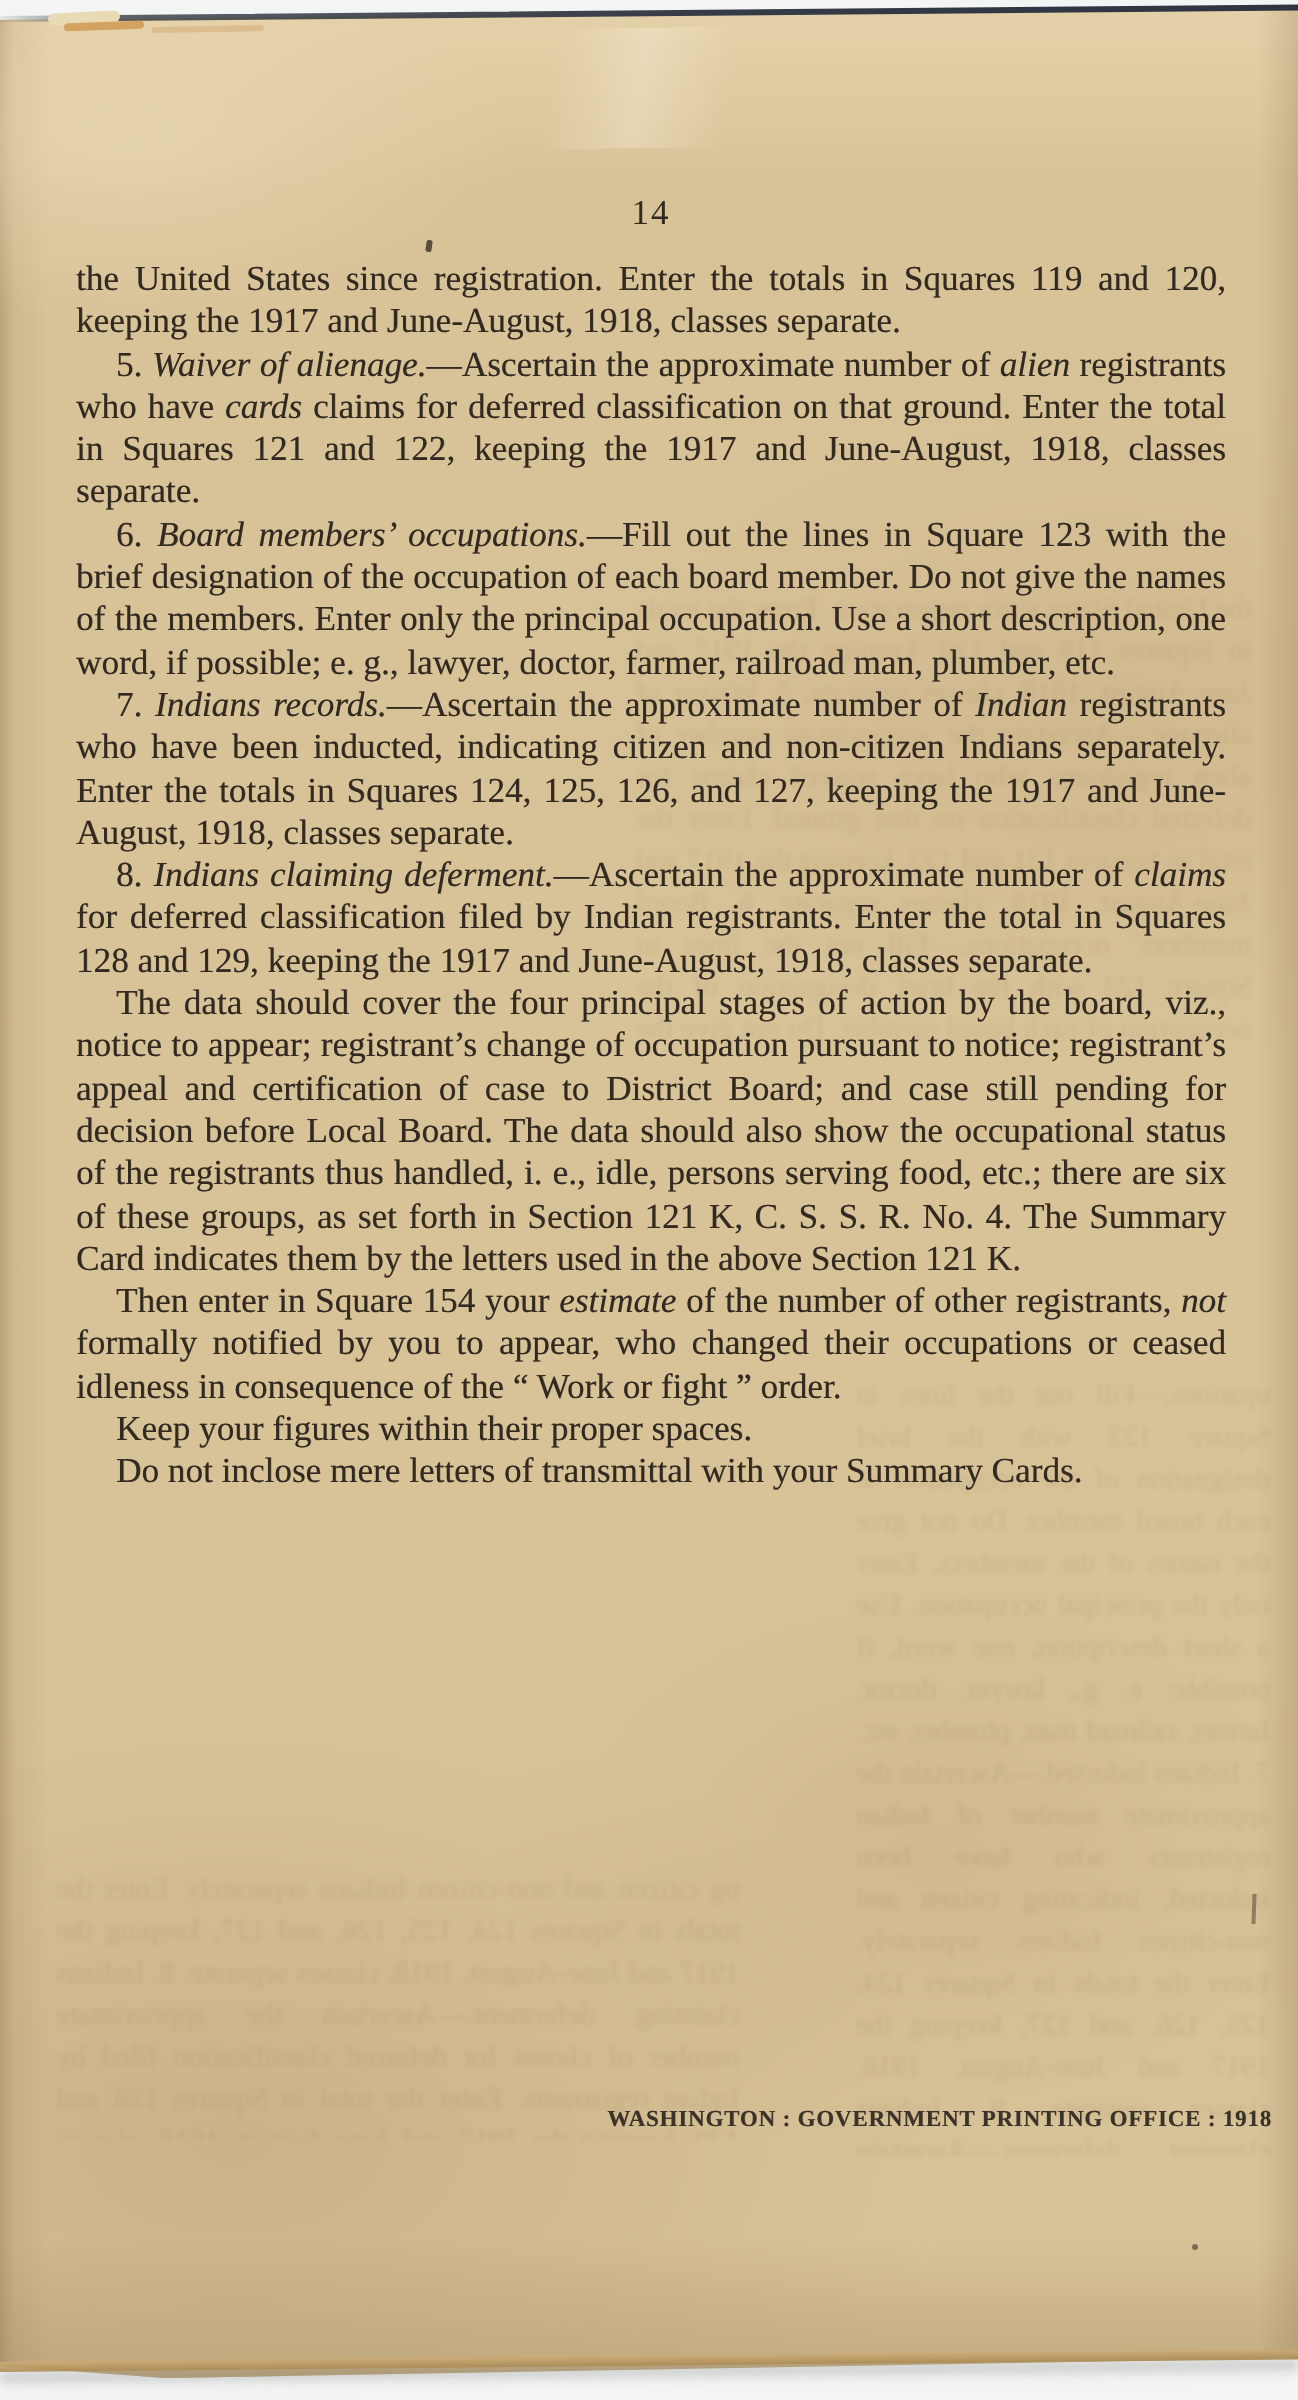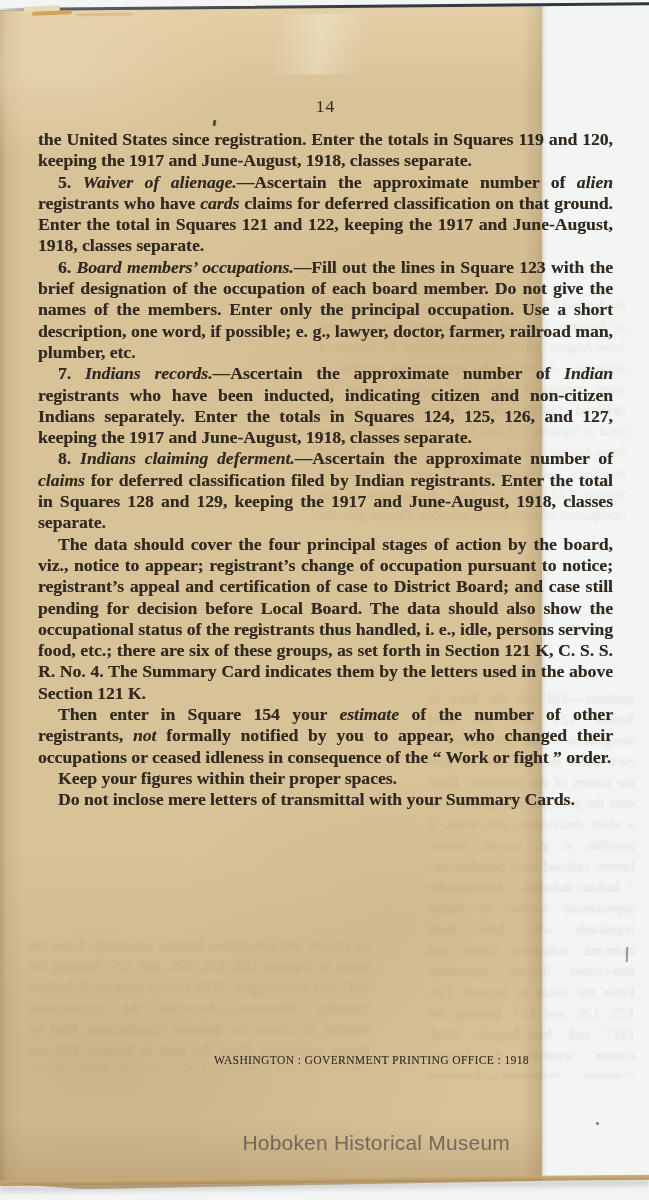--- a/index.html
+++ b/index.html
@@ -6,21 +6,21 @@
   body {
     width: 649px; height: 1200px; overflow: hidden;
     background: var(--scan-background, #f3f5f4);
     font-family: "Liberation Serif", serif;
     position: relative;
   }
   .scan { position: relative; width: 649px; height: 1200px; }
 
   
   .paper {
-    position: absolute; left: 0; top: 0; width: 542px; height: 1189px;
+    position: absolute; left: 0; top: 0; width: 649px; height: 1189px;
     clip-path: polygon(0 10px, 649px 3px, 649px 1179px, 83px 1189px, 0 1183px);
     background:
       radial-gradient(420px 260px at 85% 30%, rgba(171,140,92,0.16), transparent 70%),
       radial-gradient(520px 320px at 18% 90%, rgba(158,128,82,0.22), transparent 70%),
       radial-gradient(320px 220px at 72% 78%, rgba(163,133,88,0.14), transparent 70%),
       radial-gradient(260px 120px at 10% 6%, rgba(235,219,182,0.6), transparent 75%),
       linear-gradient(90deg, rgba(118,93,58,0.30), rgba(118,93,58,0.10) 7px, rgba(118,93,58,0) 24px),
       linear-gradient(270deg, rgba(118,93,58,0.20), rgba(118,93,58,0) 20px),
       linear-gradient(180deg, rgba(240,222,184,0.55), rgba(240,222,184,0) 95px),
       linear-gradient(0deg, rgba(146,117,73,0.30), rgba(146,117,73,0) 70px),
@@ -61,26 +61,26 @@
     position: absolute; left: 38px; top: 96px; width: 575px;
     text-align: center; font-size: 17.5px; letter-spacing: 1px;
     color: var(--ink, #322a21);
   }
   .body-text {
     position: absolute; left: 38px; top: 129px; width: 575px;
     font-size: 17.6px; line-height: 21.3px; text-align: justify;
     color: var(--ink, #322a21);
     text-shadow: 0.2px 0.2px 0.3px rgba(50,42,32,0.55);
   }
-  .para { margin: 0; font-weight: bold; }
+  .para { margin: 0; }
   .para.indent { text-indent: 20px; }
 
   .footer {
     position: absolute; right: 13px; top: 1054px;
-    font-size: 11.5px; font-weight: 400; letter-spacing: 0.4px;
+    font-size: 11.5px; font-weight: 700; letter-spacing: 0.4px;
     color: var(--footer-ink, #3b332a);
     text-shadow: 0.2px 0.2px 0.3px rgba(50,42,32,0.5);
   }
   .watermark {
     position: absolute; right: 32px; top: 1131px;
     font-family: "Liberation Sans", sans-serif;
     font-size: 21px; letter-spacing: 0.2px;
     color: var(--watermark, #615c51); opacity: 0.85;
   }
 
@@ -120,21 +120,20 @@
         <p class="para indent"><span>6. </span><i>Board members’ occupations.</i><span>—Fill out the lines in Square 123 with the brief designation of the occupation of each board member. Do not give the names of the members. Enter only the principal occupation. Use a short description, one word, if possible; e. g., lawyer, doctor, farmer, railroad man, plumber, etc.</span></p>
         <p class="para indent"><span>7. </span><i>Indians records.</i><span>—Ascertain the approximate number of </span><i>Indian</i><span> registrants who have been inducted, indicating citizen and non-citizen Indians separately. Enter the totals in Squares 124, 125, 126, and 127, keeping the 1917 and June-August, 1918, classes separate.</span></p>
         <p class="para indent"><span>8. </span><i>Indians claiming deferment.</i><span>—Ascertain the approximate number of </span><i>claims</i><span> for deferred classification filed by Indian registrants. Enter the total in Squares 128 and 129, keeping the 1917 and June-August, 1918, classes separate.</span></p>
         <p class="para indent"><span>The data should cover the four principal stages of action by the board, viz., notice to appear; registrant’s change of occupation pursuant to notice; registrant’s appeal and certification of case to District Board; and case still pending for decision before Local Board. The data should also show the occupational status of the registrants thus handled, i. e., idle, persons serving food, etc.; there are six of these groups, as set forth in Section 121 K, C. S. S. R. No. 4. The Summary Card indicates them by the letters used in the above Section 121 K.</span></p>
         <p class="para indent"><span>Then enter in Square 154 your </span><i>estimate</i><span> of the number of other registrants, </span><i>not</i><span> formally notified by you to appear, who changed their occupations or ceased idleness in consequence of the “ Work or fight ” order.</span></p>
         <p class="para indent"><span>Keep your figures within their proper spaces.</span></p>
         <p class="para indent"><span>Do not inclose mere letters of transmittal with your Summary Cards.</span></p>
       </div>
 
     <div class="footer">WASHINGTON : GOVERNMENT PRINTING OFFICE : 1918</div>
-    <div class="watermark">Hoboken Historical Museum</div>
 
     <div class="mark-vline"></div>
     <div class="mark-dot"></div>
     <div class="mark-tick"></div>
   </div>
 
   <div class="edge-top"></div>
   <div class="tear-chip"></div>
   <div class="tear-sliver1"></div>
   <div class="tear-sliver2"></div>

